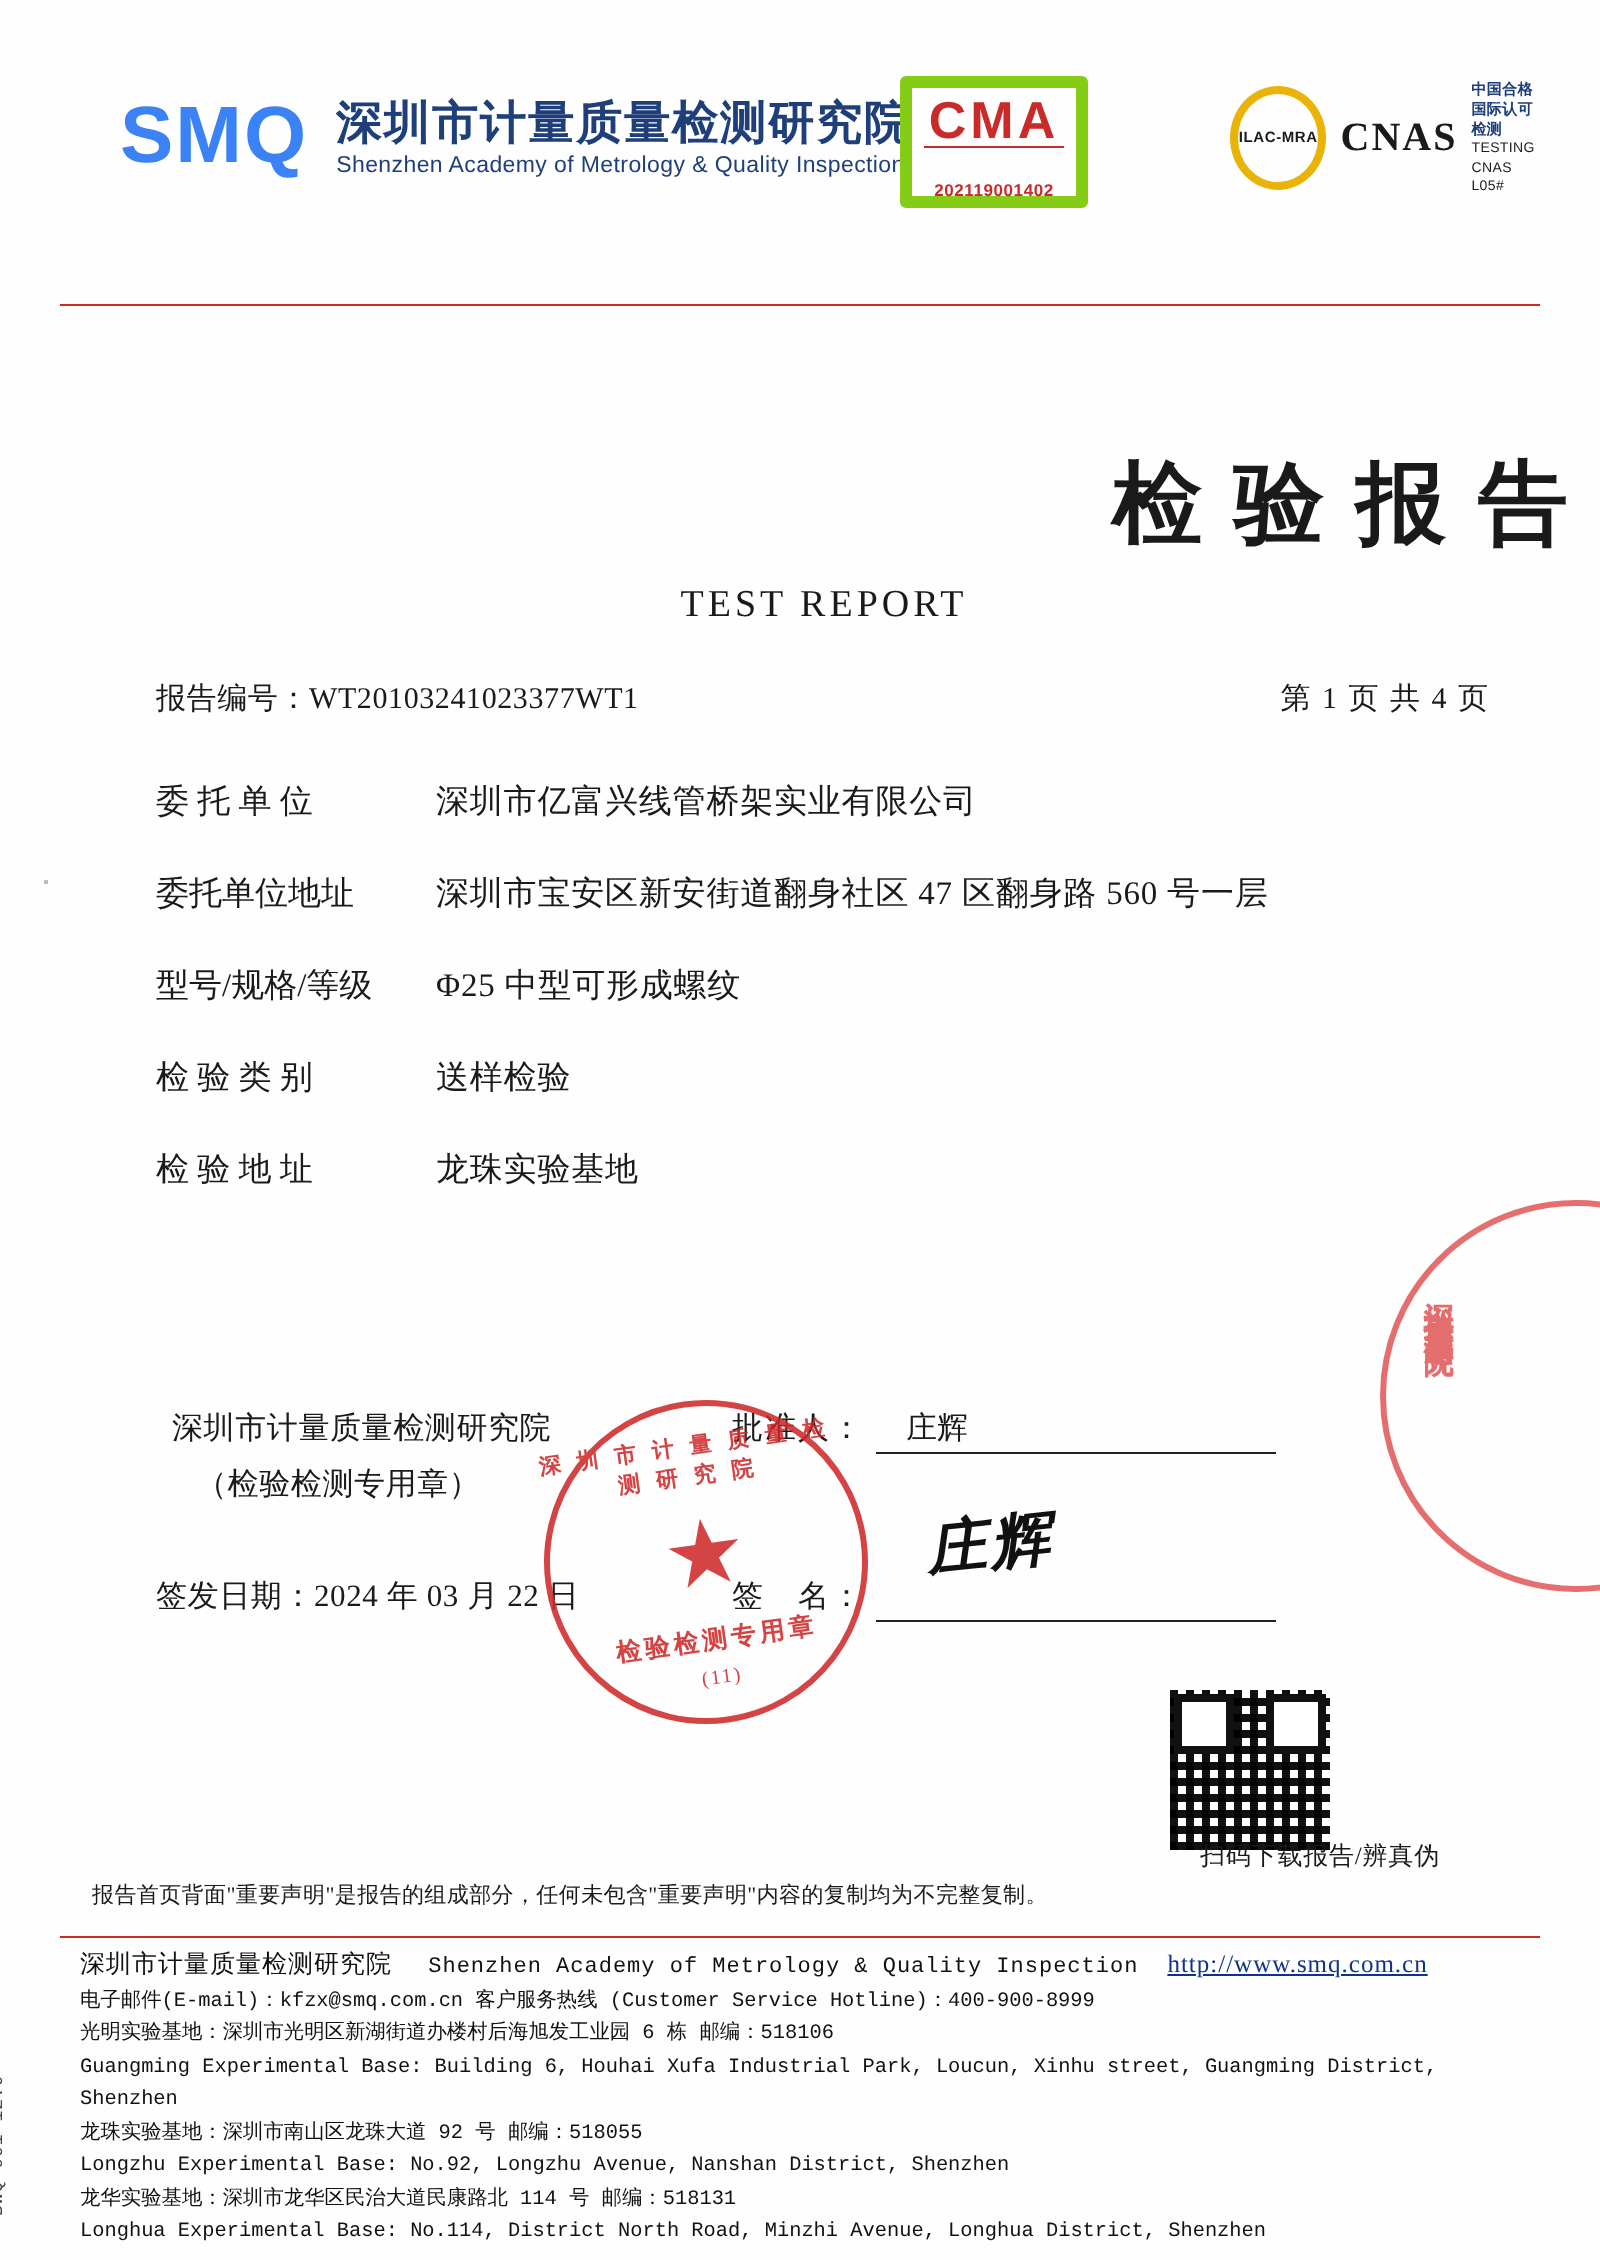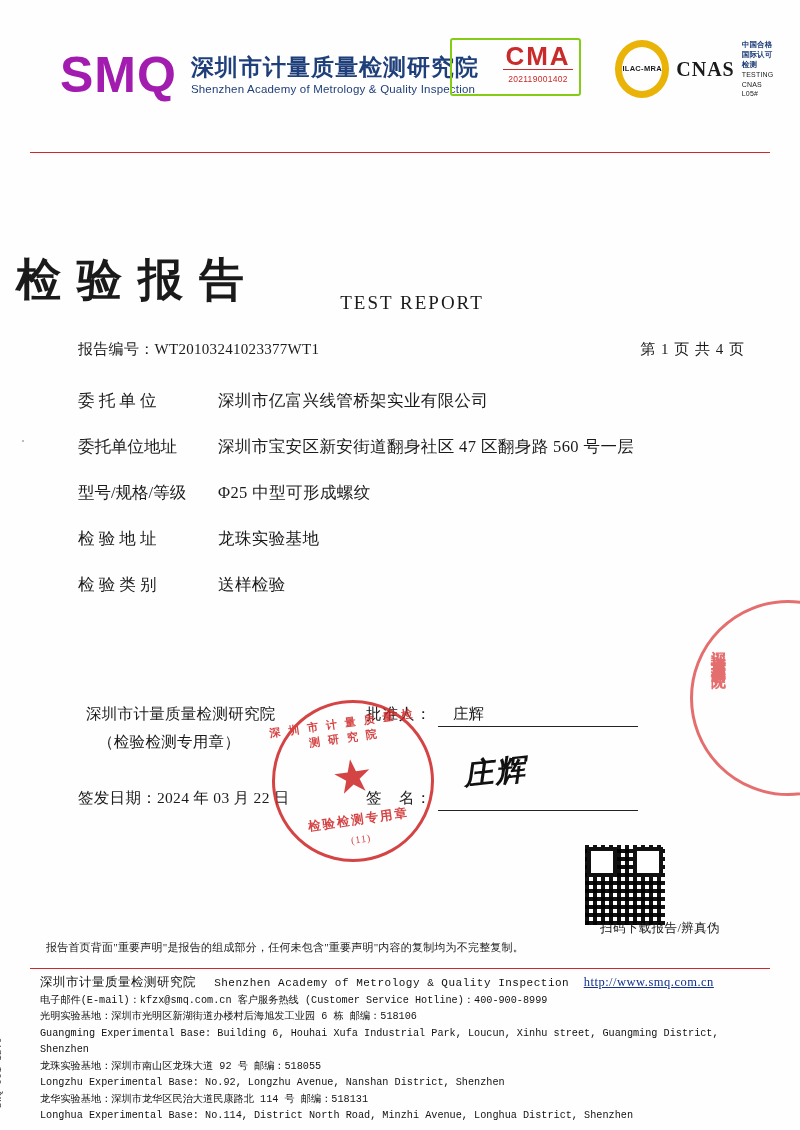--- a/index.html
+++ b/index.html
@@ -18,58 +18,57 @@
   
   .header{
     position:absolute;top:38px;left:60px;right:40px;height:72px;
   }
   .smq-logo{
     position:absolute;left:0;top:8px;
     display:flex;align-items:center;
   }
   .smq-mark{
     font-family:"Liberation Sans", sans-serif;
-    font-size:50px;font-weight:bold;letter-spacing:1px;
-    color:#a21caf;
+    font-size:40px;font-weight:bold;letter-spacing:1px;
+    color:#3b82f6;
   }
   .smq-text{
     margin-left:14px;
     line-height:1.25;
   }
   .smq-cn{
     font-family:"Liberation Sans", sans-serif;
     font-size:23px;font-weight:bold;color:#1f3f7a;letter-spacing:1px;
   }
   .smq-en{
     font-family:"Liberation Sans", sans-serif;
     font-size:11.5px;color:#1f3f7a;letter-spacing:.2px;
   }
   .cma-box{
     position:absolute;left:390px;top:0px;
     width:82px;height:54px;
-    border:2px solid #84cc16;border-radius:3px;
+    border:6px solid #84cc16;border-radius:3px;
     color:#c92a2a;text-align:center;
     font-family:"Liberation Sans", sans-serif;
-    padding-left:45px;
   }
   .cma-letters{
     font-size:26px;font-weight:bold;letter-spacing:2px;line-height:32px;
     position:relative;
   }
   .cma-letters:after{
     content:"";position:absolute;left:6px;right:6px;bottom:2px;height:1.5px;background:#c92a2a;
   }
-  .cma-num{font-size:8.5px;letter-spacing:.3px;margin-top:2px;}
+  .cma-num{font-size:8.5px;letter-spacing:.3px;margin-top:14px;font-weight:bold;}
   .cnas-wrap{
     position:absolute;left:555px;top:2px;
     display:flex;align-items:center;gap:7px;
   }
   .cnas-circle{
     width:44px;height:44px;border-radius:50%;
-    border:7px solid #eab308;
+    border:4px solid #eab308;
     display:flex;align-items:center;justify-content:center;
     font-family:"Liberation Sans", sans-serif;
     font-size:7.5px;font-weight:bold;letter-spacing:.3px;
     text-align:center;line-height:1.15;
   }
   .cnas-name{
     font-family:Liberation Serif, serif;
     font-size:20px;font-weight:bold;letter-spacing:1px;
   }
   .cnas-right{
@@ -78,25 +77,24 @@
   }
   .cnas-right .cn{font-size:7.5px;}
   .cnas-right .blue{color:#1f3f7a;font-weight:bold;}
   .rule{
     position:absolute;left:30px;right:30px;
     border-top:1.6px solid #c92a2a;
   }
   .rule.top{top:152px;}
   
   .title-cn{
-    position:absolute;top:222px;left:0;right:0;text-align:left;
+    position:absolute;top:222px;left:0;right:0;text-align:right;
     font-family:Liberation Mono, monospace;
     font-size:45px;font-weight:bold;letter-spacing:16px;
     text-indent:16px;
-    margin-top:28px;
   }
   .title-en{
     position:absolute;top:292px;left:0;right:0;text-align:center;
     font-family:"Liberation Serif", serif;
     font-size:19px;letter-spacing:2px;padding-left:24px;
   }
   
   .report-no{
     position:absolute;top:340px;left:78px;
     font-size:15px;letter-spacing:.3px;
@@ -278,26 +276,26 @@
     </div>
     <div class="field">
       <div class="f-label">委托单位地址</div>
       <div class="f-value">深圳市宝安区新安街道翻身社区 47 区翻身路 560 号一层</div>
     </div>
     <div class="field">
       <div class="f-label">型号/规格/等级</div>
       <div class="f-value">Φ25 中型可形成螺纹</div>
     </div>
     <div class="field">
+      <div class="f-label">检 验 类 别</div>
+      <div class="f-value">送样检验</div>
+    </div>
+    <div class="field">
       <div class="f-label">检 验 地 址</div>
       <div class="f-value">龙珠实验基地</div>
-    </div>
-    <div class="field">
-      <div class="f-label">检 验 类 别</div>
-      <div class="f-value">送样检验</div>
     </div>
   </div>
 
   <div class="sig">
     <div class="issuer-line1">深圳市计量质量检测研究院</div>
     <div class="issuer-line2">（检验检测专用章）</div>
     <div class="appr-label">批准人：</div>
     <div class="appr-name">庄辉</div>
     <div class="appr-rule"></div>
     <div class="issue-date">签发日期：2024 年 03 月 22 日</div>

